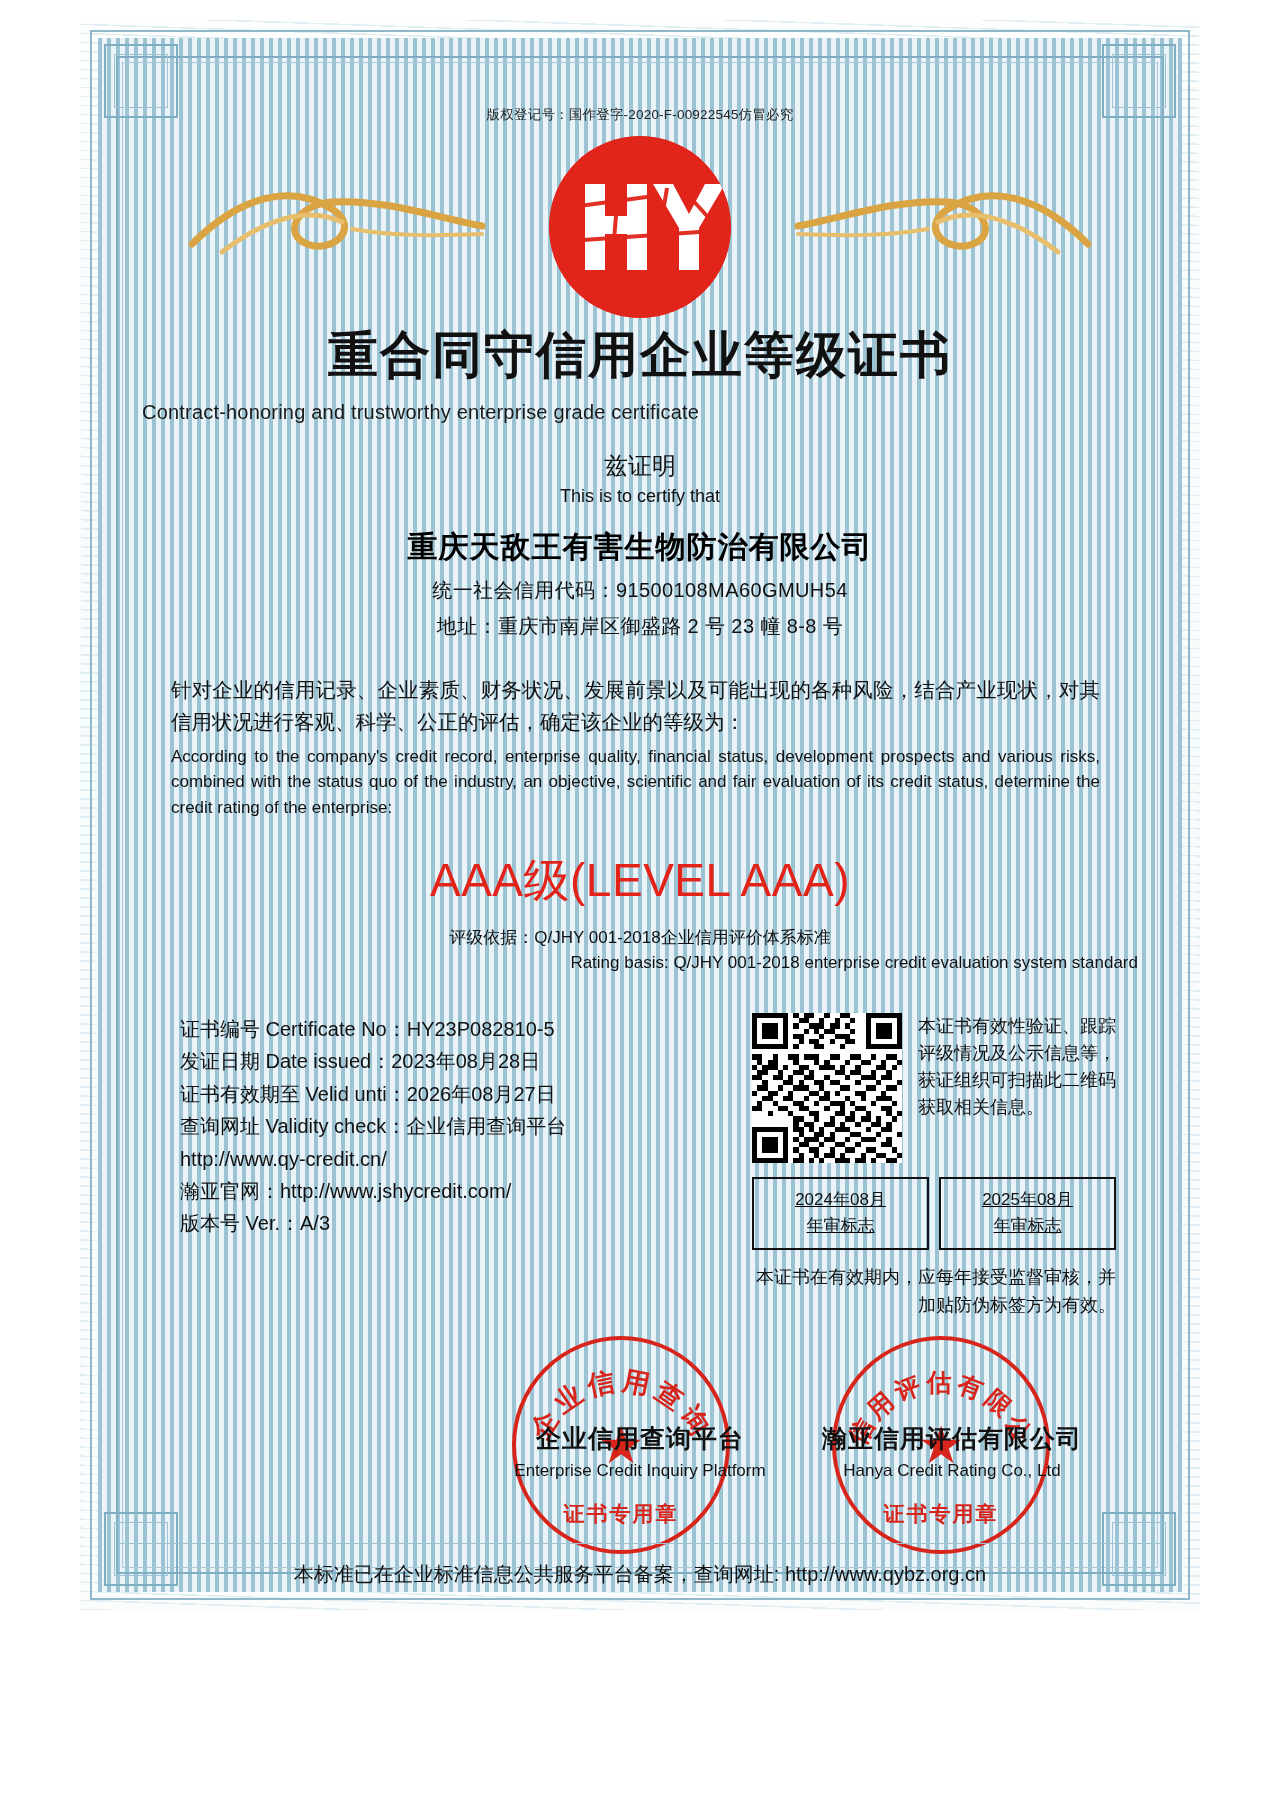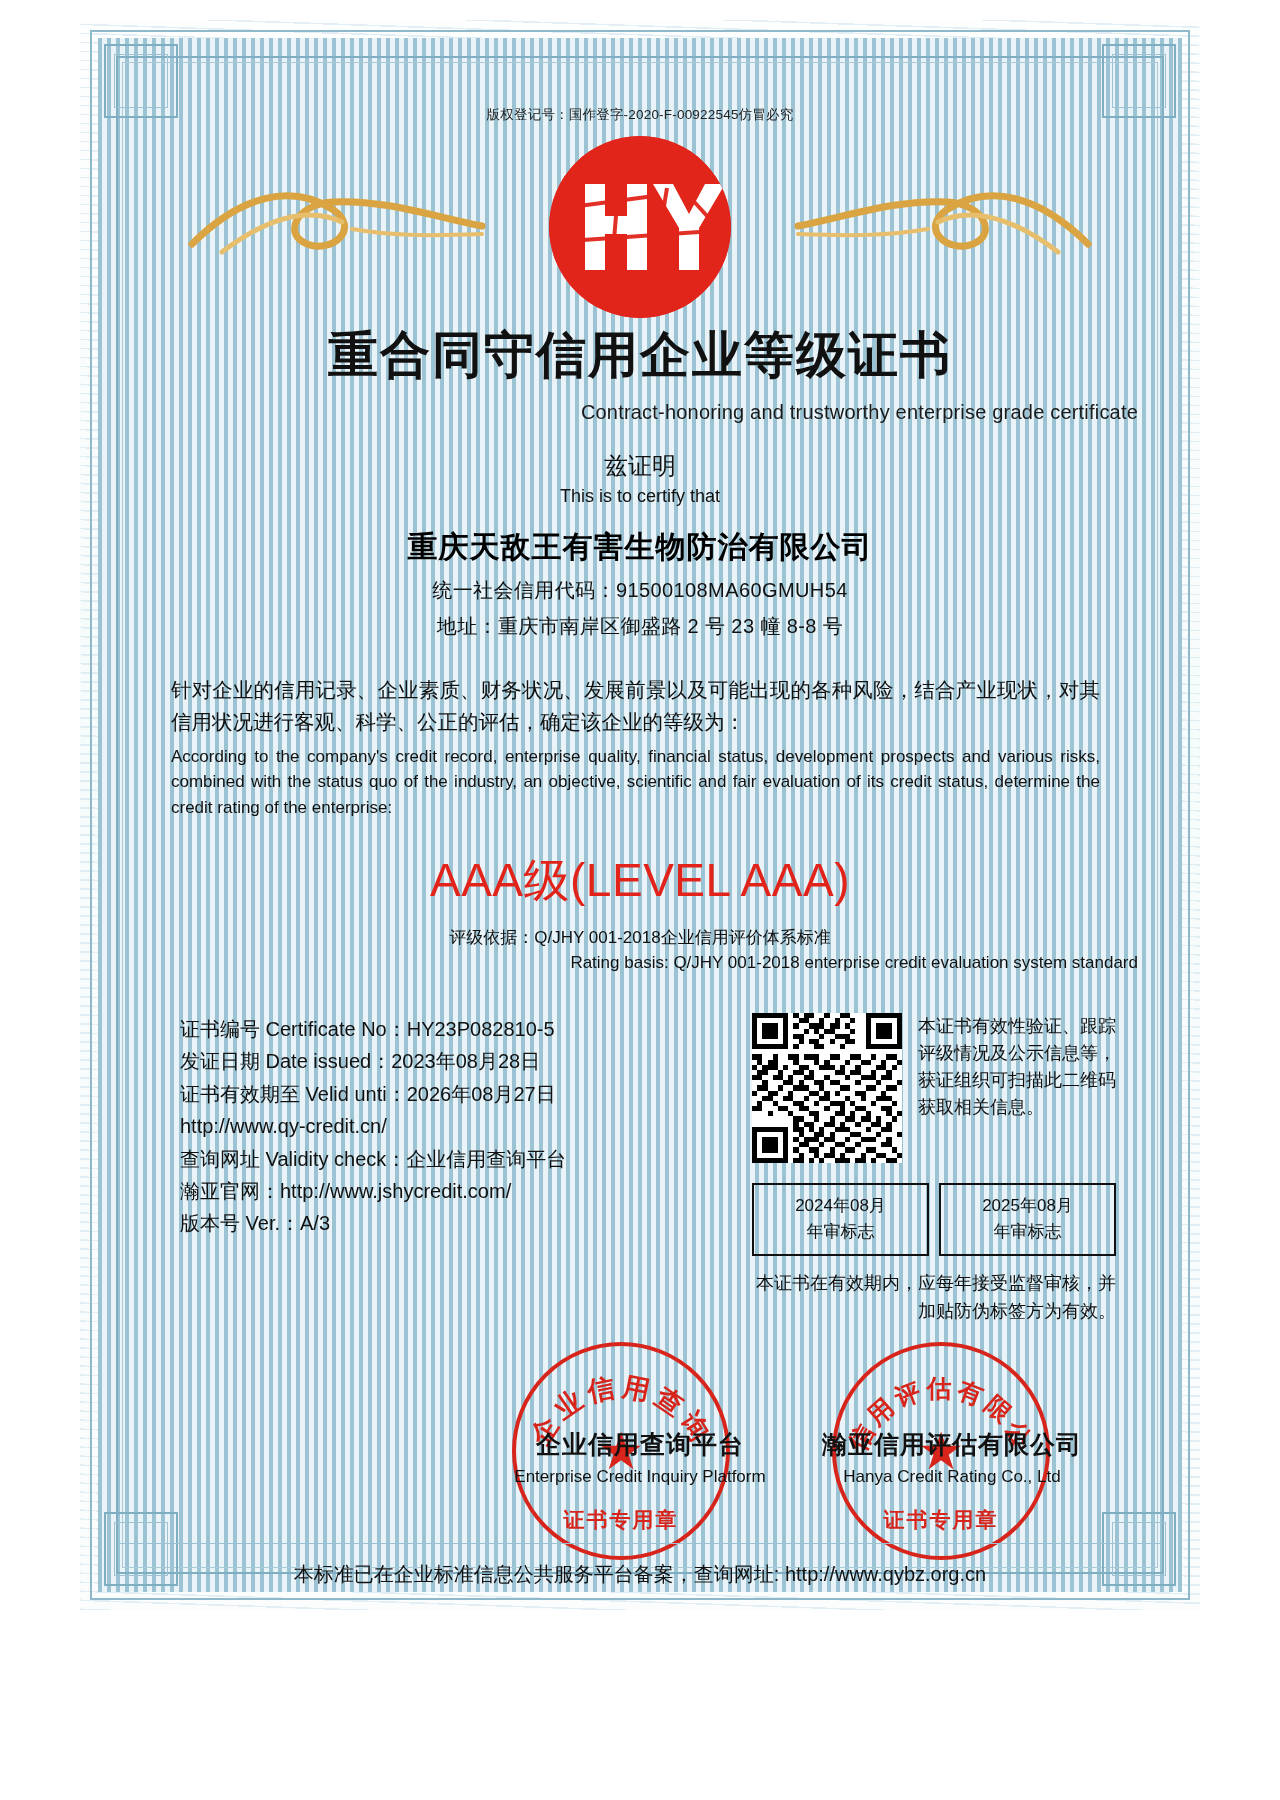--- a/index.html
+++ b/index.html
@@ -133,21 +133,21 @@
   .title-cn {
     text-align: center;
     font-size: 50px;
     font-weight: bold;
     color: #111;
     letter-spacing: 2px;
     margin-top: 6px;
     font-family: "Liberation Sans", sans-serif;
   }
   .title-en {
-    text-align: right;
+    text-align: left;
     font-size: 20px;
     color: #1a1a1a;
     margin-top: 12px;
     letter-spacing: .2px;
   }
   .certify-cn {
     text-align: center;
     font-size: 24px;
     color: #111;
     margin-top: 26px;
@@ -244,21 +244,22 @@
     position: relative;
   }
   .qr-note {
     font-size: 18px;
     line-height: 1.5;
     color: #111;
   }
   .stamp-boxes {
     display: flex;
     gap: 10px;
-    margin-top: 20px;
+    margin-top: 14px;
+    text-decoration: underline;
   }
   .stamp-box {
     flex: 1;
     border: 2px solid #111;
     text-align: center;
     padding: 8px 4px 10px 4px;
     font-size: 17px;
     line-height: 1.5;
     color: #111;
   }
@@ -413,22 +414,22 @@
     <div class="level">AAA级(LEVEL AAA)</div>
     <div class="basis-cn">评级依据：Q/JHY 001-2018企业信用评价体系标准</div>
     <div class="basis-en">Rating basis: Q/JHY 001-2018 enterprise credit evaluation system standard</div>
 
     <div class="mid">
 
       <div class="details">
         <div>证书编号 Certificate No：HY23P082810-5</div>
         <div>发证日期 Date issued：2023年08月28日</div>
         <div>证书有效期至 Velid unti：2026年08月27日</div>
+        <div>查询网址 Validity check：企业信用查询平台</div>
         <div>http://www.qy-credit.cn/</div>
-        <div>查询网址 Validity check：企业信用查询平台</div>
         <div>瀚亚官网：http://www.jshycredit.com/</div>
         <div>版本号 Ver.：A/3</div>
       </div>
 
       <div class="qr-block">
         <div class="qr-row">
           <div class="qr">
             <svg viewBox="0 0 29 29" width="150" height="150" shape-rendering="crispEdges">
               <rect width="29" height="29" fill="#ffffff"></rect>
               <g fill="#000000">

